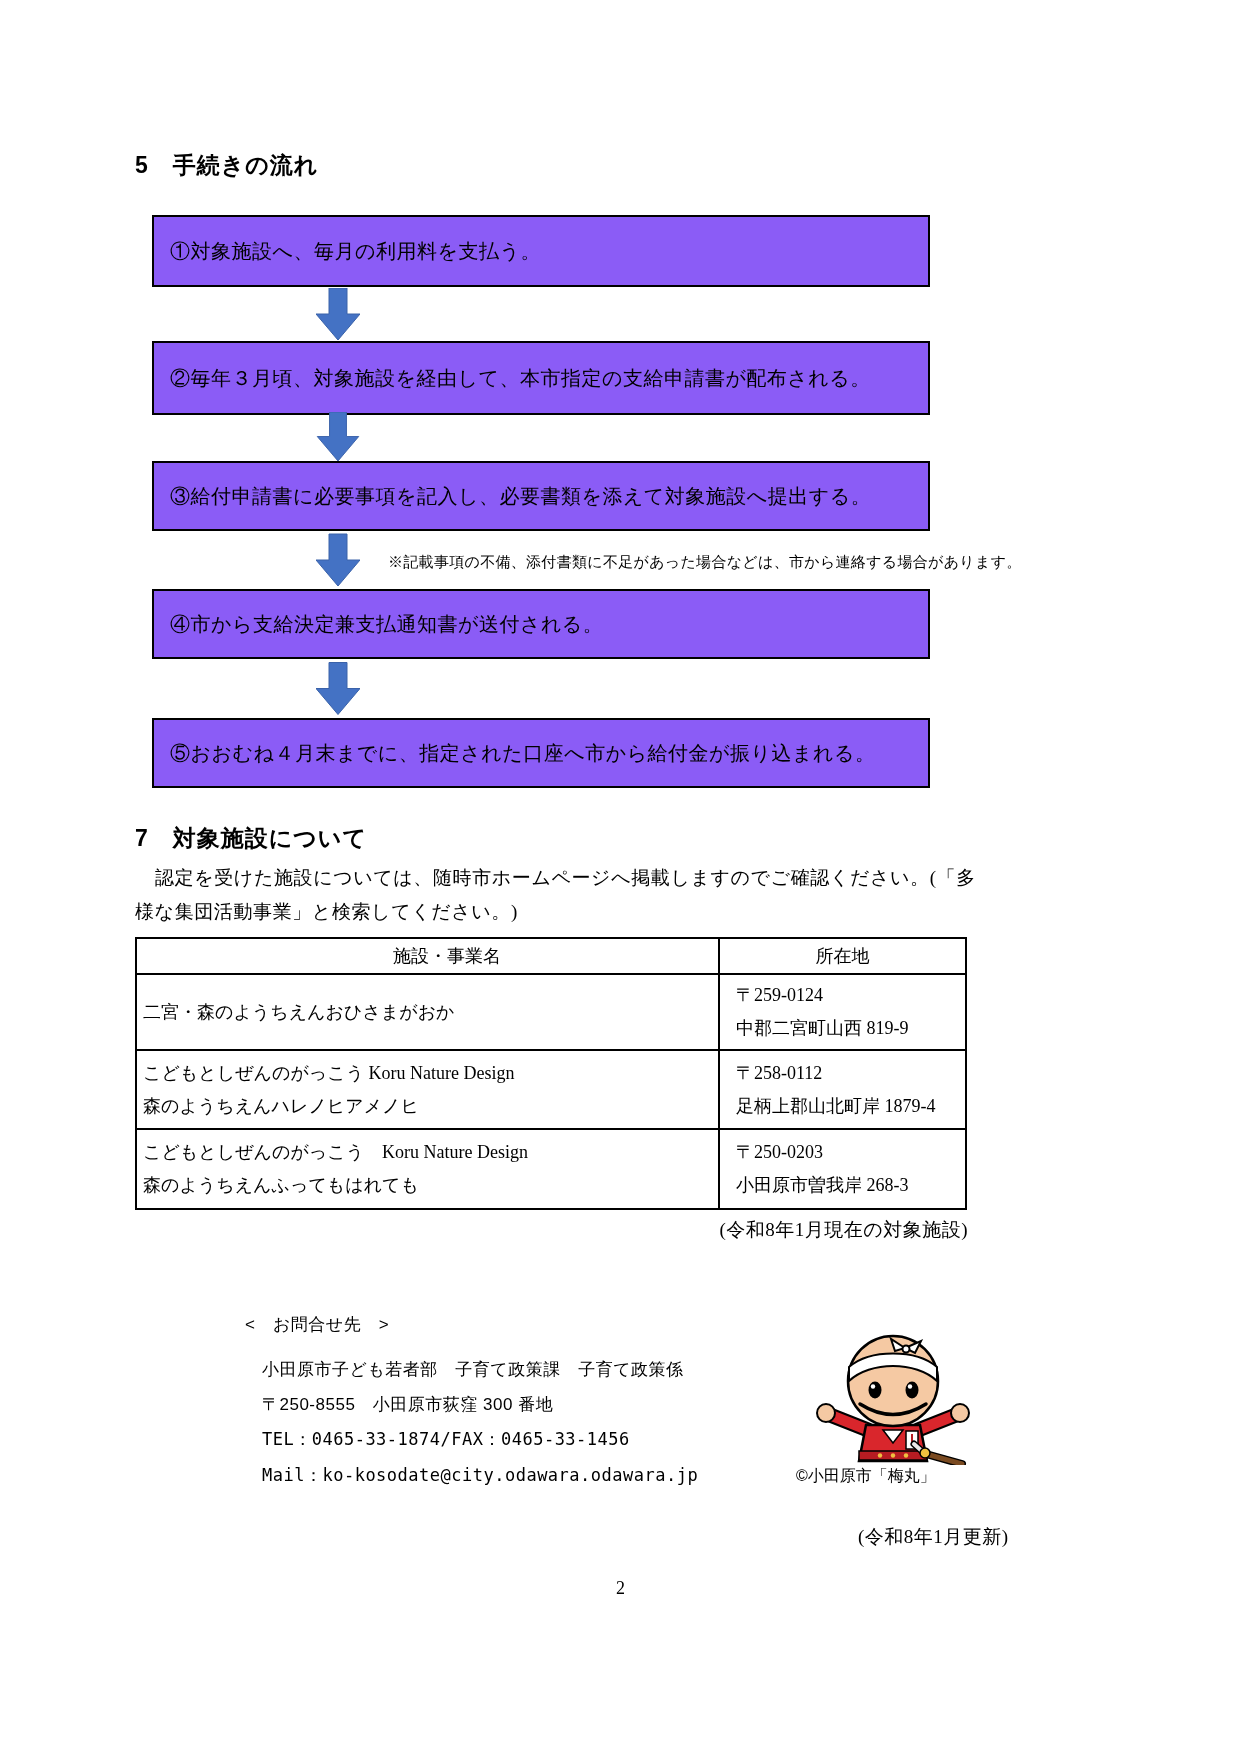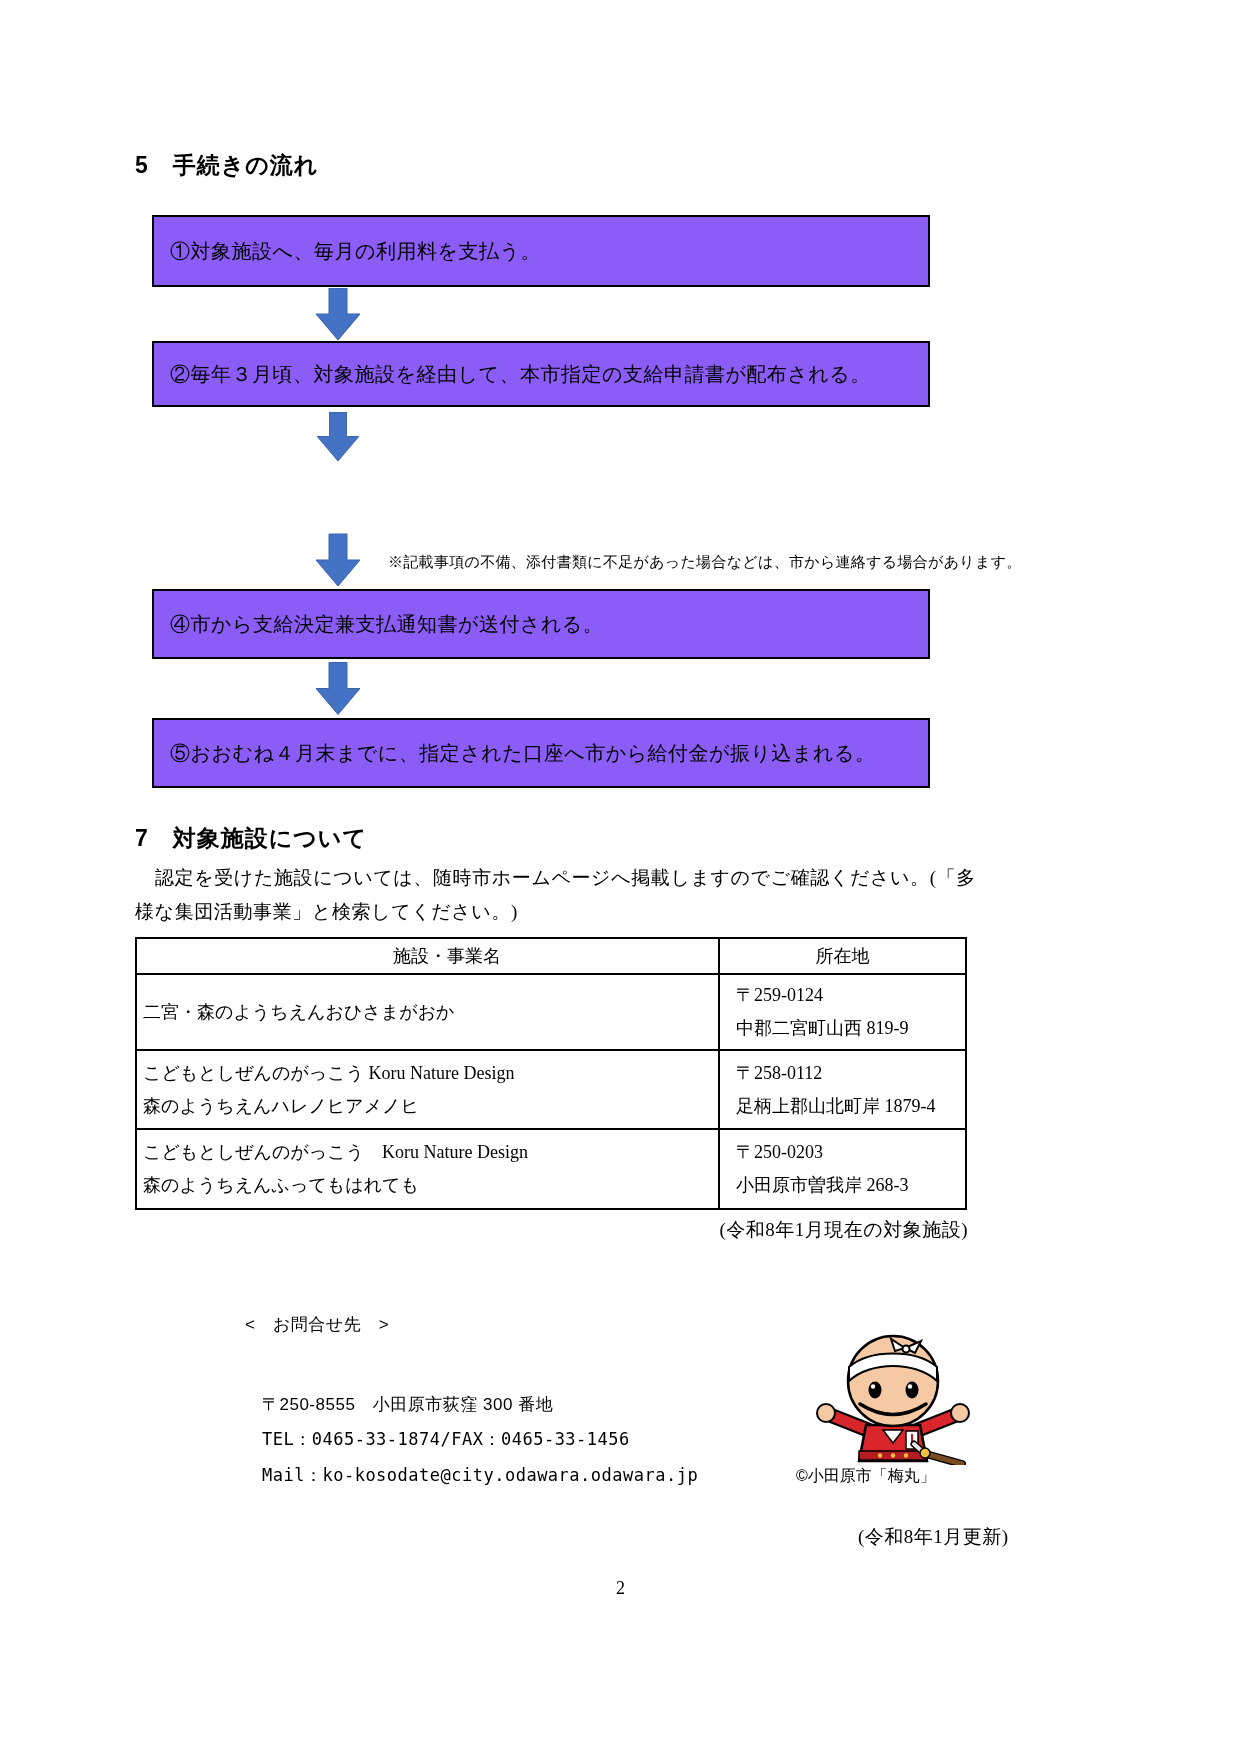--- a/index.html
+++ b/index.html
@@ -71,28 +71,31 @@
   <div class="abs sec-heading" style="left:135px;top:150px;">5　手続きの流れ</div>
 
   <div class="flow-box" style="top:215px;height:72px;">
     <span>①対象施設へ、毎月の利用料を支払う。</span>
   </div>
 
   <svg class="flow-arrow" style="top:288px;height:52px;" viewBox="0 0 44 52">
     <polygon points="13,0 31,0 31,26 44,26 22,52 0,26 13,26" fill="#4472C4" stroke="#3A62A9" stroke-width="1"></polygon>
   </svg>
 
-  <div class="flow-box" style="top:341px;height:66px;">
+  <div class="flow-box" style="top:341px;height:74px;">
     <span>②毎年３月頃、対象施設を経由して、本市指定の支給申請書が配布される。</span>
   </div>
 
   <svg class="flow-arrow" style="top:412px;height:49px;" viewBox="0 0 44 52">
     <polygon points="13,0 31,0 31,26 44,26 22,52 0,26 13,26" fill="#4472C4" stroke="#3A62A9" stroke-width="1"></polygon>
   </svg>
 
+  <div class="flow-box" style="top:461px;height:70px;">
+    <span>③給付申請書に必要事項を記入し、必要書類を添えて対象施設へ提出する。</span>
+  </div>
 
   <svg class="flow-arrow" style="top:532px;height:56px;" viewBox="0 0 44 52">
     <polygon points="13,0 31,0 31,26 44,26 22,52 0,26 13,26" fill="#4472C4" stroke="#3A62A9" stroke-width="1"></polygon>
   </svg>
 
   <div class="flow-note">※記載事項の不備、添付書類に不足があった場合などは、市から連絡する場合があります。</div>
 
   <div class="flow-box" style="top:589px;height:70px;">
     <span>④市から支給決定兼支払通知書が送付される。</span>
   </div>
@@ -146,20 +149,21 @@
           <div class="cellline">〒250-0203</div>
           <div class="cellline">小田原市曽我岸 268-3</div>
         </td>
       </tr>
     </tbody>
   </table>
 
   <div class="abs right-note" style="left:135px;top:1217px;width:833px;text-align:right;">(令和8年1月現在の対象施設)</div>
 
   <div class="abs contact-line gothic" style="left:245px;top:1313px;">&lt;　お問合せ先　&gt;</div>
+  <div class="abs contact-line gothic" style="left:262px;top:1358px;">小田原市子ども若者部　子育て政策課　子育て政策係</div>
   <div class="abs contact-line gothic" style="left:262px;top:1393px;">〒250-8555　小田原市荻窪 300 番地</div>
   <div class="abs contact-line mono" style="left:262px;top:1428px;">TEL：0465-33-1874/FAX：0465-33-1456</div>
   <div class="abs contact-line mono" style="left:262px;top:1464px;">Mail：ko-kosodate@city.odawara.odawara.jp</div>
 
   <svg class="abs" style="left:808px;top:1333px;" width="170" height="132" viewBox="0 0 170 132">
 
     <line x1="60" y1="97" x2="22" y2="82" stroke="#000" stroke-width="15" stroke-linecap="round"></line>
     <line x1="60" y1="97" x2="22" y2="82" stroke="#D9262C" stroke-width="11" stroke-linecap="round"></line>
     <line x1="110" y1="97" x2="148" y2="82" stroke="#000" stroke-width="15" stroke-linecap="round"></line>
     <line x1="110" y1="97" x2="148" y2="82" stroke="#D9262C" stroke-width="11" stroke-linecap="round"></line>

